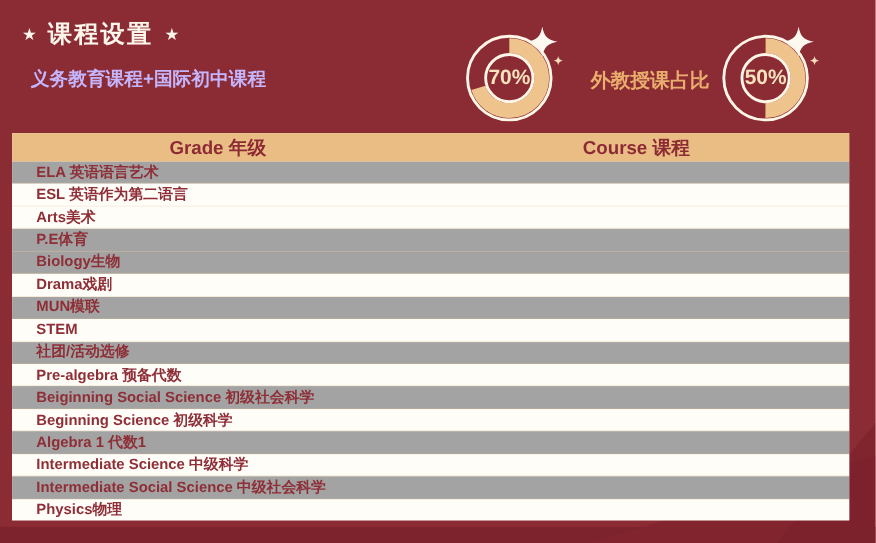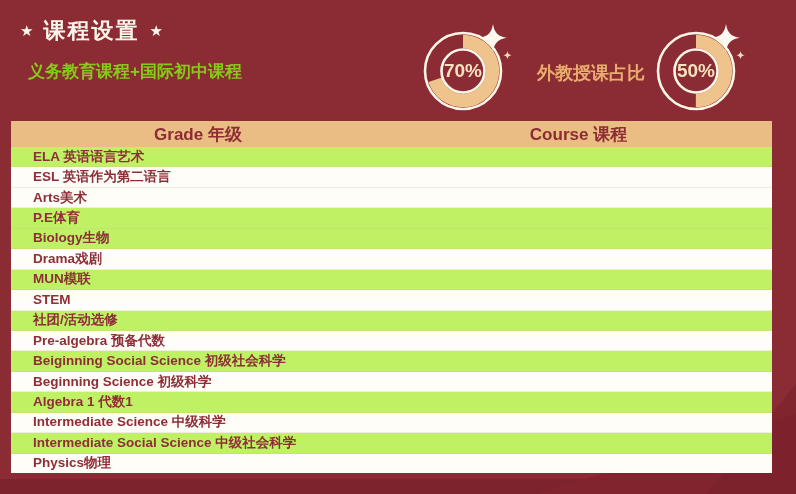--- a/index.html
+++ b/index.html
@@ -14,21 +14,21 @@
   .bottom-band{position:absolute;left:0;right:0;bottom:0;height:15px;background:#7d232d;}
   .corner-diagonal{position:absolute;right:0;bottom:0;width:260px;height:80px;
     background:#81242f;clip-path:polygon(100% 0,100% 100%,0 100%);opacity:.85;}
   .corner-diagonal2{position:absolute;right:0;bottom:0;width:90px;height:110px;
     background:#7a222c;clip-path:polygon(100% 0,100% 100%,0 100%);opacity:.6;}
 
   
   .title-row{position:absolute;left:20px;top:16px;display:flex;align-items:center;gap:10px;
     color:#fdf6ea;font-weight:700;font-size:22px;letter-spacing:2px;}
   .title-row .star{font-size:15px;letter-spacing:0;}
-  .subtitle{position:absolute;left:28px;top:60px;color:#84cc16;font-weight:700;font-size:17px;}
+  .subtitle{position:absolute;left:28px;top:60px;color:#c4b5fd;font-weight:700;font-size:17px;}
 
   
   .stat-label{position:absolute;color:#e9ae6e;font-weight:700;font-size:18px;top:61px;}
   .stat-label.s0{left:301px;}
   .stat-label.s1{left:537px;}
   .donut{position:absolute;width:84px;height:84px;top:29px;}
   .donut.d0{left:421px;}
   .donut.d1{left:654px;}
   .donut svg.ring{position:absolute;inset:0;width:84px;height:84px;}
   .donut circle{fill:none;}
@@ -53,21 +53,21 @@
   .grade-column{width:374px;display:flex;flex-direction:column;background:#fffdf8;
     border-right:2px solid #e9dcc3;box-sizing:border-box;}
   .grade-cell{display:flex;flex-direction:column;justify-content:center;
     padding-left:44px;box-sizing:border-box;flex-basis:0;}
   .grade-cell:not(:last-child){border-bottom:2px solid #f0e4cc;}
   .grade-line{color:#8e2e37;font-weight:600;font-size:14.5px;line-height:19px;}
   .course-column{flex:1;display:flex;flex-direction:column;}
   .course-row{flex:1;display:flex;align-items:center;padding-left:22px;
     background:#fffdf8;border-bottom:1px solid rgba(222,190,140,.28);box-sizing:border-box;}
   .course-row:last-child{border-bottom:none;text-align:center;}
-  .course-row.alt{background:#bef264;}
+  .course-row.alt{background:#a3a3a3;}
   .course-label{color:#8e2e37;font-weight:600;font-size:13.5px;white-space:nowrap;}
 </style>
 </head>
 <body>
 
 <div class="stage">
 
   <div class="bottom-band"></div>
   <div class="corner-diagonal"></div>
   <div class="corner-diagonal2"></div>

